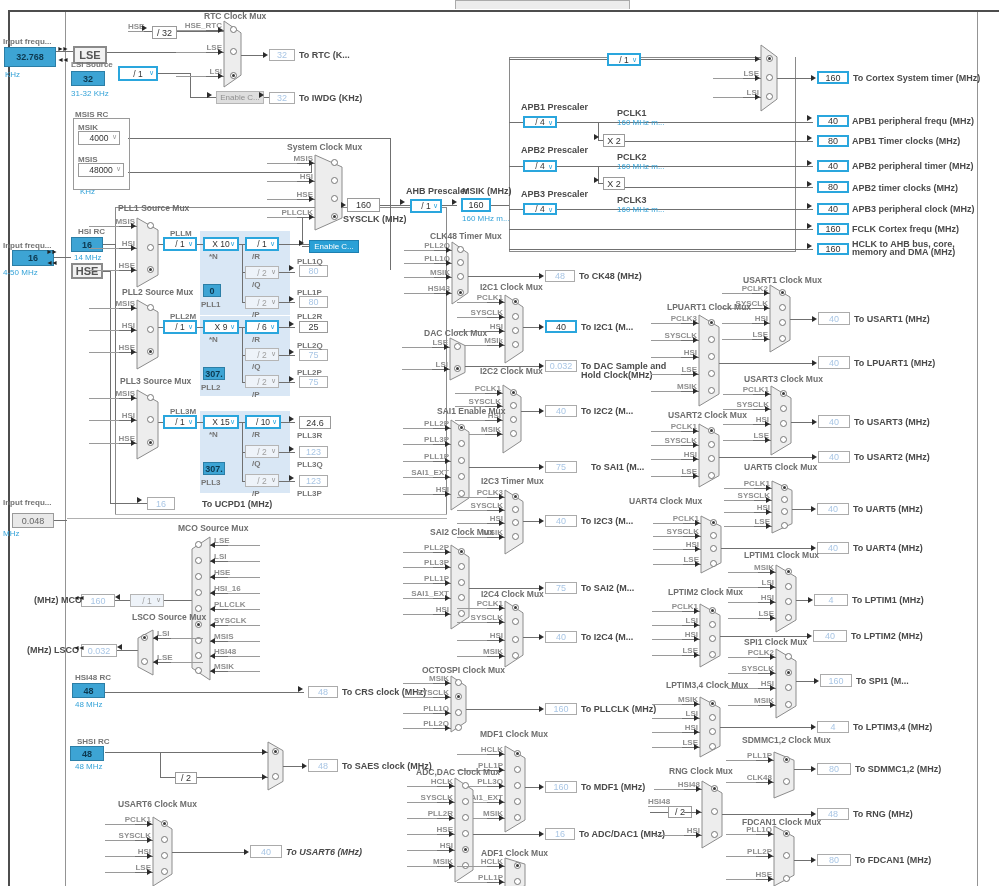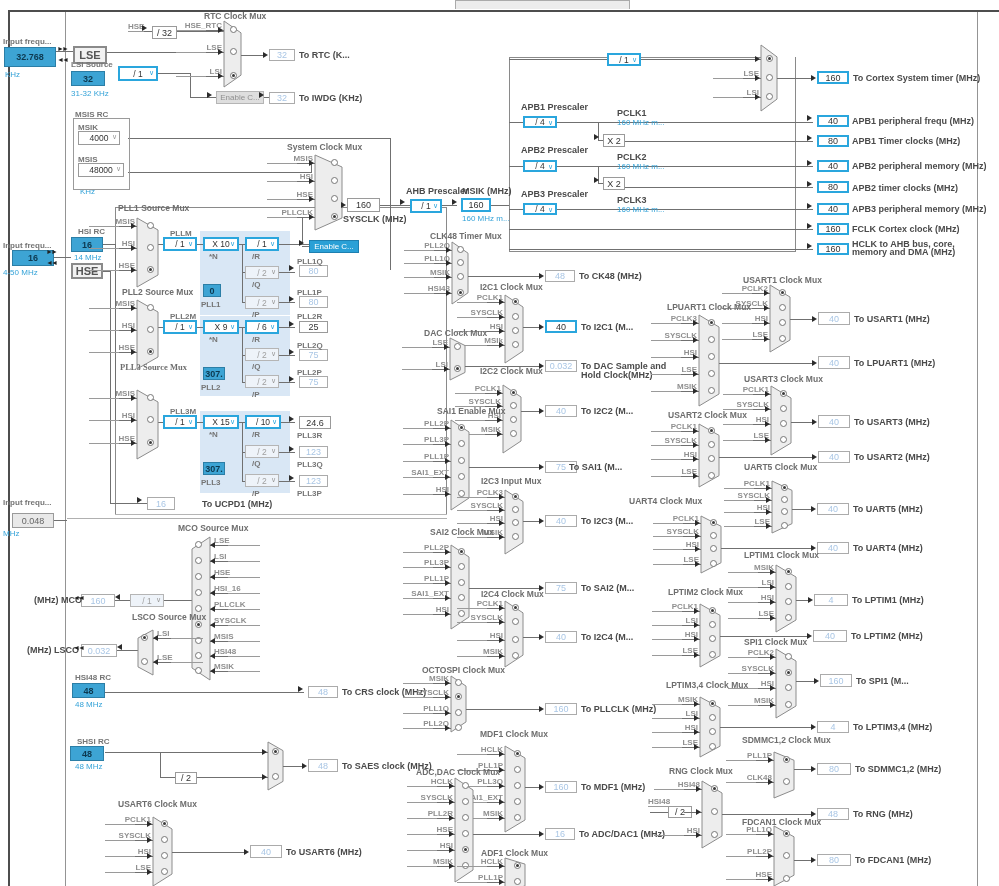--- a/index.html
+++ b/index.html
@@ -334,27 +334,27 @@
     <div class="out" style="position: absolute; left: 462px; top: 187px;">MSIK (MHz)</div>
     <div class="blu" style="position: absolute; left: 462px; top: 214px;">160 MHz m...</div>
     <div class="out" style="position: absolute; left: 521px; top: 103px;">APB1 Prescaler</div>
     <div class="out" style="position: absolute; left: 617px; top: 109px;">PCLK1</div>
     <div class="blu" style="position: absolute; left: 617px; top: 118px;">160 MHz m...</div>
     <div class="out" style="position: absolute; left: 852px; top: 117px;">APB1 peripheral frequ (MHz)</div>
     <div class="out" style="position: absolute; left: 852px; top: 137px;">APB1 Timer clocks (MHz)</div>
     <div class="out" style="position: absolute; left: 521px; top: 146px;">APB2 Prescaler</div>
     <div class="out" style="position: absolute; left: 617px; top: 153px;">PCLK2</div>
     <div class="blu" style="position: absolute; left: 617px; top: 162px;">160 MHz m...</div>
-    <div class="out" style="position: absolute; left: 852px; top: 162px;">APB2 peripheral memory (MHz)</div>
+    <div class="out" style="position: absolute; left: 852px; top: 162px;">APB2 peripheral timer (MHz)</div>
     <div class="out" style="position: absolute; left: 852px; top: 184px;">APB2 timer clocks (MHz)</div>
     <div class="out" style="position: absolute; left: 521px; top: 190px;">APB3 Prescaler</div>
     <div class="out" style="position: absolute; left: 617px; top: 196px;">PCLK3</div>
     <div class="blu" style="position: absolute; left: 617px; top: 205px;">160 MHz m...</div>
-    <div class="out" style="position: absolute; left: 852px; top: 205px;">APB3 peripheral memory (MHz)</div>
-    <div class="out" style="position: absolute; left: 852px; top: 225px;">FCLK Cortex clock (MHz)</div>
+    <div class="out" style="position: absolute; left: 852px; top: 205px;">APB3 peripheral clock (MHz)</div>
+    <div class="out" style="position: absolute; left: 852px; top: 225px;">FCLK Cortex frequ (MHz)</div>
     <div class="out" style="position: absolute; left: 852px; top: 240px;">HCLK to AHB bus, core,</div>
     <div class="out" style="position: absolute; left: 852px; top: 248px;">memory and DMA (MHz)</div>
     <div class="out" style="position: absolute; left: 34px; top: 596px;">(MHz) MCO</div>
     <div class="arr" style="position: absolute; left: 73px; top: 594px;">◄◄</div>
     <div class="out" style="position: absolute; left: 27px; top: 646px;">(MHz) LSCO</div>
     <div class="arr" style="position: absolute; left: 73px; top: 644px;">◄◄</div>
     <div class="lbl" style="position: absolute; left: 75px; top: 673px;">HSI48 RC</div>
     <div class="blu" style="position: absolute; left: 75px; top: 700px;">48 MHz</div>
     <div class="out" style="position: absolute; left: 342px; top: 688px;">To CRS clock (MHz)</div>
     <div class="lbl" style="position: absolute; left: 77px; top: 737px;">SHSI RC</div>
@@ -447,21 +447,21 @@
     <div class="tri-r" style="position: absolute; left: 131px; top: 305px; width: 0px; height: 0px;"></div>
     <div class="radio" style="position: absolute; left: 147px; top: 304px; width: 7px; height: 7px;"></div>
     <div class="in" style="position: absolute; left: 89px; top: 321px; width: 46px; text-align: right;">HSI</div>
     <div class="wire" style="position: absolute; left: 119px; top: 330px; width: 18px; height: 1px;"></div>
     <div class="tri-r" style="position: absolute; left: 131px; top: 327px; width: 0px; height: 0px;"></div>
     <div class="radio" style="position: absolute; left: 147px; top: 326px; width: 7px; height: 7px;"></div>
     <div class="in" style="position: absolute; left: 89px; top: 343px; width: 46px; text-align: right;">HSE</div>
     <div class="wire" style="position: absolute; left: 119px; top: 352px; width: 18px; height: 1px;"></div>
     <div class="tri-r" style="position: absolute; left: 131px; top: 349px; width: 0px; height: 0px;"></div>
     <div class="radio sel" style="position: absolute; left: 147px; top: 348px; width: 7px; height: 7px;"></div>
-    <div class="mtitle" style="position: absolute; left: 120px; top: 363px; font-family: Liberation Serif, serif;">PLL3 Source Mux</div>
+    <div class="mtitle" style="position: absolute; left: 120px; top: 377px;">PLL3 Source Mux</div>
     <svg width="23" height="71" class="muxsvg" style="left: 136px; top: 389px;">
       <polygon points="1,1 22,13 22,58 1,70" fill="#ededed" stroke="#8c8c8c" stroke-width="1"></polygon>
     </svg>
     <div class="in" style="position: absolute; left: 89px; top: 389px; width: 46px; text-align: right;">MSIS</div>
     <div class="wire" style="position: absolute; left: 119px; top: 398px; width: 18px; height: 1px;"></div>
     <div class="tri-r" style="position: absolute; left: 131px; top: 395px; width: 0px; height: 0px;"></div>
     <div class="radio" style="position: absolute; left: 147px; top: 394px; width: 7px; height: 7px;"></div>
     <div class="in" style="position: absolute; left: 89px; top: 411px; width: 46px; text-align: right;">HSI</div>
     <div class="wire" style="position: absolute; left: 119px; top: 420px; width: 18px; height: 1px;"></div>
     <div class="tri-r" style="position: absolute; left: 131px; top: 417px; width: 0px; height: 0px;"></div>
@@ -579,22 +579,22 @@
     <div class="wire" style="position: absolute; left: 433px; top: 477px; width: 18px; height: 1px;"></div>
     <div class="tri-r" style="position: absolute; left: 445px; top: 474px; width: 0px; height: 0px;"></div>
     <div class="radio" style="position: absolute; left: 458px; top: 473px; width: 7px; height: 7px;"></div>
     <div class="in" style="position: absolute; left: 403px; top: 485px; width: 46px; text-align: right;">HSI</div>
     <div class="wire" style="position: absolute; left: 433px; top: 494px; width: 18px; height: 1px;"></div>
     <div class="tri-r" style="position: absolute; left: 445px; top: 491px; width: 0px; height: 0px;"></div>
     <div class="radio" style="position: absolute; left: 458px; top: 490px; width: 7px; height: 7px;"></div>
     <div class="wire" style="position: absolute; left: 469px; top: 467px; width: 71px; height: 1px;"></div>
     <div class="tri-r" style="position: absolute; left: 539px; top: 464px; width: 0px; height: 0px;"></div>
     <div class="box inact" style="position: absolute; left: 545px; top: 461px; width: 32px; height: 12px;">75</div>
-    <div class="out" style="position: absolute; left: 569px; top: 463px;">To SAI1 (M...</div>
-    <div class="mtitle" style="position: absolute; left: 481px; top: 477px;">I2C3 Input Mux</div>
+    <div class="out" style="position: absolute; left: 591px; top: 463px;">To SAI1 (M...</div>
+    <div class="mtitle" style="position: absolute; left: 481px; top: 477px;">I2C3 Timer Mux</div>
     <svg width="20" height="66" class="muxsvg" style="left: 504px; top: 489px;">
       <polygon points="1,1 19,12.52 19,53.480000000000004 1,65" fill="#ededed" stroke="#8c8c8c" stroke-width="1"></polygon>
     </svg>
     <div class="in" style="position: absolute; left: 457px; top: 488px; width: 46px; text-align: right;">PCLK3</div>
     <div class="wire" style="position: absolute; left: 487px; top: 497px; width: 18px; height: 1px;"></div>
     <div class="tri-r" style="position: absolute; left: 499px; top: 494px; width: 0px; height: 0px;"></div>
     <div class="radio sel" style="position: absolute; left: 512px; top: 493px; width: 7px; height: 7px;"></div>
     <div class="in" style="position: absolute; left: 457px; top: 501px; width: 46px; text-align: right;">SYSCLK</div>
     <div class="wire" style="position: absolute; left: 487px; top: 510px; width: 18px; height: 1px;"></div>
     <div class="tri-r" style="position: absolute; left: 499px; top: 507px; width: 0px; height: 0px;"></div>
@@ -840,21 +840,21 @@
     <div class="wire" style="position: absolute; left: 135px; top: 856px; width: 18px; height: 1px;"></div>
     <div class="tri-r" style="position: absolute; left: 147px; top: 853px; width: 0px; height: 0px;"></div>
     <div class="radio" style="position: absolute; left: 161px; top: 852px; width: 7px; height: 7px;"></div>
     <div class="in" style="position: absolute; left: 105px; top: 863px; width: 46px; text-align: right;">LSE</div>
     <div class="wire" style="position: absolute; left: 135px; top: 872px; width: 18px; height: 1px;"></div>
     <div class="tri-r" style="position: absolute; left: 147px; top: 869px; width: 0px; height: 0px;"></div>
     <div class="radio" style="position: absolute; left: 161px; top: 868px; width: 7px; height: 7px;"></div>
     <div class="wire" style="position: absolute; left: 172px; top: 852px; width: 73px; height: 1px;"></div>
     <div class="tri-r" style="position: absolute; left: 244px; top: 849px; width: 0px; height: 0px;"></div>
     <div class="box inact" style="position: absolute; left: 250px; top: 845px; width: 32px; height: 13px;">40</div>
-    <div class="out" style="position: absolute; left: 286px; top: 848px;">To USART6 (MHz)</div>
+    <div class="out" style="position: absolute; left: 286px; top: 848px; font-style: italic;">To USART6 (MHz)</div>
     <div class="mtitle" style="position: absolute; left: 743px; top: 276px;">USART1 Clock Mux</div>
     <svg width="22" height="69" class="muxsvg" style="left: 769px; top: 284px;">
       <polygon points="1,1 21,13 21,56 1,68" fill="#ededed" stroke="#8c8c8c" stroke-width="1"></polygon>
     </svg>
     <div class="in" style="position: absolute; left: 722px; top: 284px; width: 46px; text-align: right;">PCLK2</div>
     <div class="wire" style="position: absolute; left: 752px; top: 293px; width: 18px; height: 1px;"></div>
     <div class="tri-r" style="position: absolute; left: 764px; top: 290px; width: 0px; height: 0px;"></div>
     <div class="radio sel" style="position: absolute; left: 779px; top: 289px; width: 7px; height: 7px;"></div>
     <div class="in" style="position: absolute; left: 722px; top: 299px; width: 46px; text-align: right;">SYSCLK</div>
     <div class="wire" style="position: absolute; left: 752px; top: 308px; width: 18px; height: 1px;"></div>

